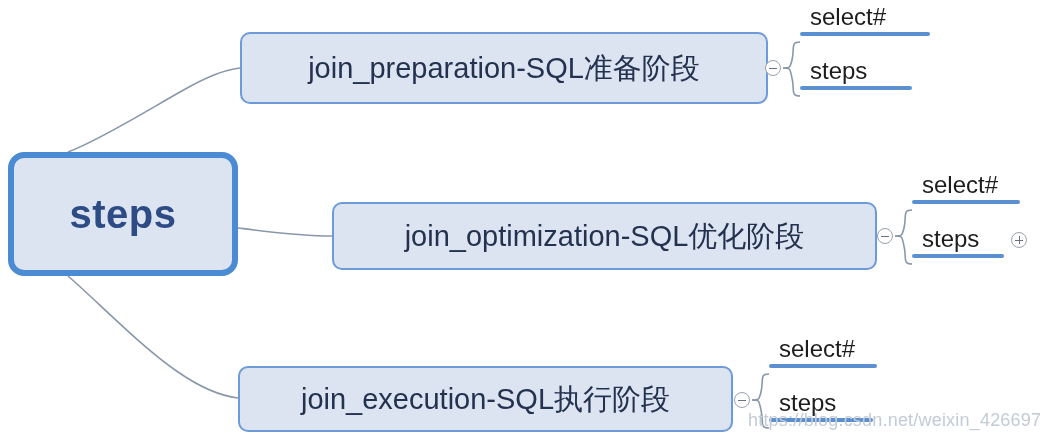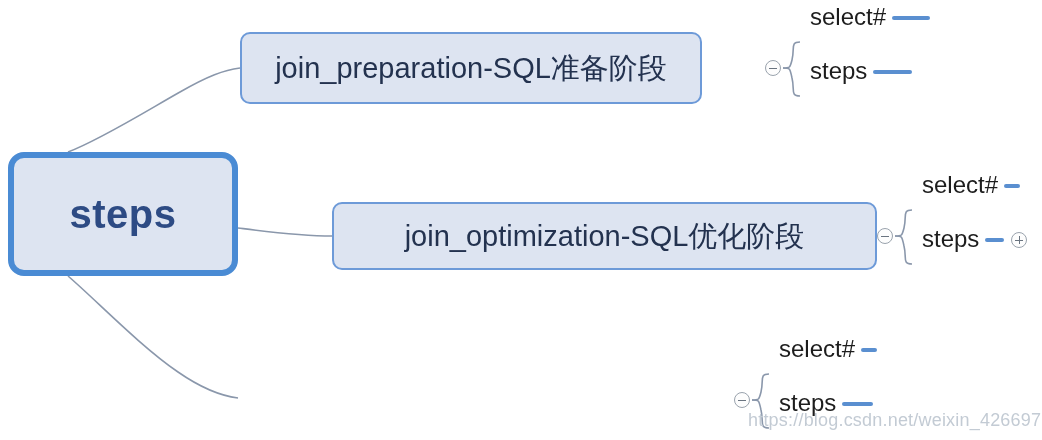--- a/index.html
+++ b/index.html
@@ -61,22 +61,22 @@
     font-size: 29px;
     color: #23324f;
     white-space: nowrap;
     line-height: 1;
   }
 
   
   .leaf {
     position: absolute;
     display: flex;
-    flex-direction: row;
-    align-items: center;
+    flex-direction: column;
+    align-items: flex-start;
   }
   .leaf-label {
     font-size: 24px;
     color: #1d1d1d;
     white-space: nowrap;
     line-height: 1.1;
     padding: 0 6px 2px 10px;
   }
   .leaf-underline {
     height: 4px;
@@ -157,21 +157,21 @@
     <path d="M 895 236 C 902 236 902 236 904 246 C 907 258 902 264 912 264" fill="none" stroke="#8a97ab" stroke-width="1.6"></path>
 
     <path d="M 752 400 C 759 400 759 400 761 392 C 764 380 759 374 769 374" fill="none" stroke="#8a97ab" stroke-width="1.6"></path>
     <path d="M 752 400 C 759 400 759 400 761 410 C 764 422 759 428 769 428" fill="none" stroke="#8a97ab" stroke-width="1.6"></path>
   </svg>
 
   <div class="root-node" style="left:8px; top:152px; width:230px; height:124px;">
     <span class="root-label">steps</span>
   </div>
 
-  <div class="branch-node" style="left:240px; top:32px; width:462px; height:72px;">
+  <div class="branch-node" style="left:240px; top:32px; width:528px; height:72px;">
     <span class="branch-label">join_preparation-SQL准备阶段</span>
   </div>
   <div class="toggle" style="left:765px; top:60px;"></div>
 
   <div class="leaf top-leaf" style="left:800px; top:4px; width:130px;">
     <span class="leaf-label">select#</span>
     <div class="leaf-underline"></div>
   </div>
   <div class="leaf" style="left:800px; top:58px; width:112px;">
     <span class="leaf-label">steps</span>
@@ -186,20 +186,23 @@
   <div class="leaf top-leaf" style="left:912px; top:172px; width:108px;">
     <span class="leaf-label">select#</span>
     <div class="leaf-underline"></div>
   </div>
   <div class="leaf" style="left:912px; top:226px; width:92px;">
     <span class="leaf-label">steps</span>
     <div class="leaf-underline"></div>
   </div>
   <div class="toggle plus" style="left:1011px; top:232px;"></div>
 
+  <div class="branch-node" style="left:238px; top:366px; width:495px; height:66px;">
+    <span class="branch-label">join_execution-SQL执行阶段</span>
+  </div>
   <div class="toggle" style="left:734px; top:392px;"></div>
 
   <div class="leaf top-leaf" style="left:769px; top:336px; width:108px;">
     <span class="leaf-label">select#</span>
     <div class="leaf-underline"></div>
   </div>
   <div class="leaf" style="left:769px; top:390px; width:104px;">
     <span class="leaf-label">steps</span>
     <div class="leaf-underline"></div>
   </div>

